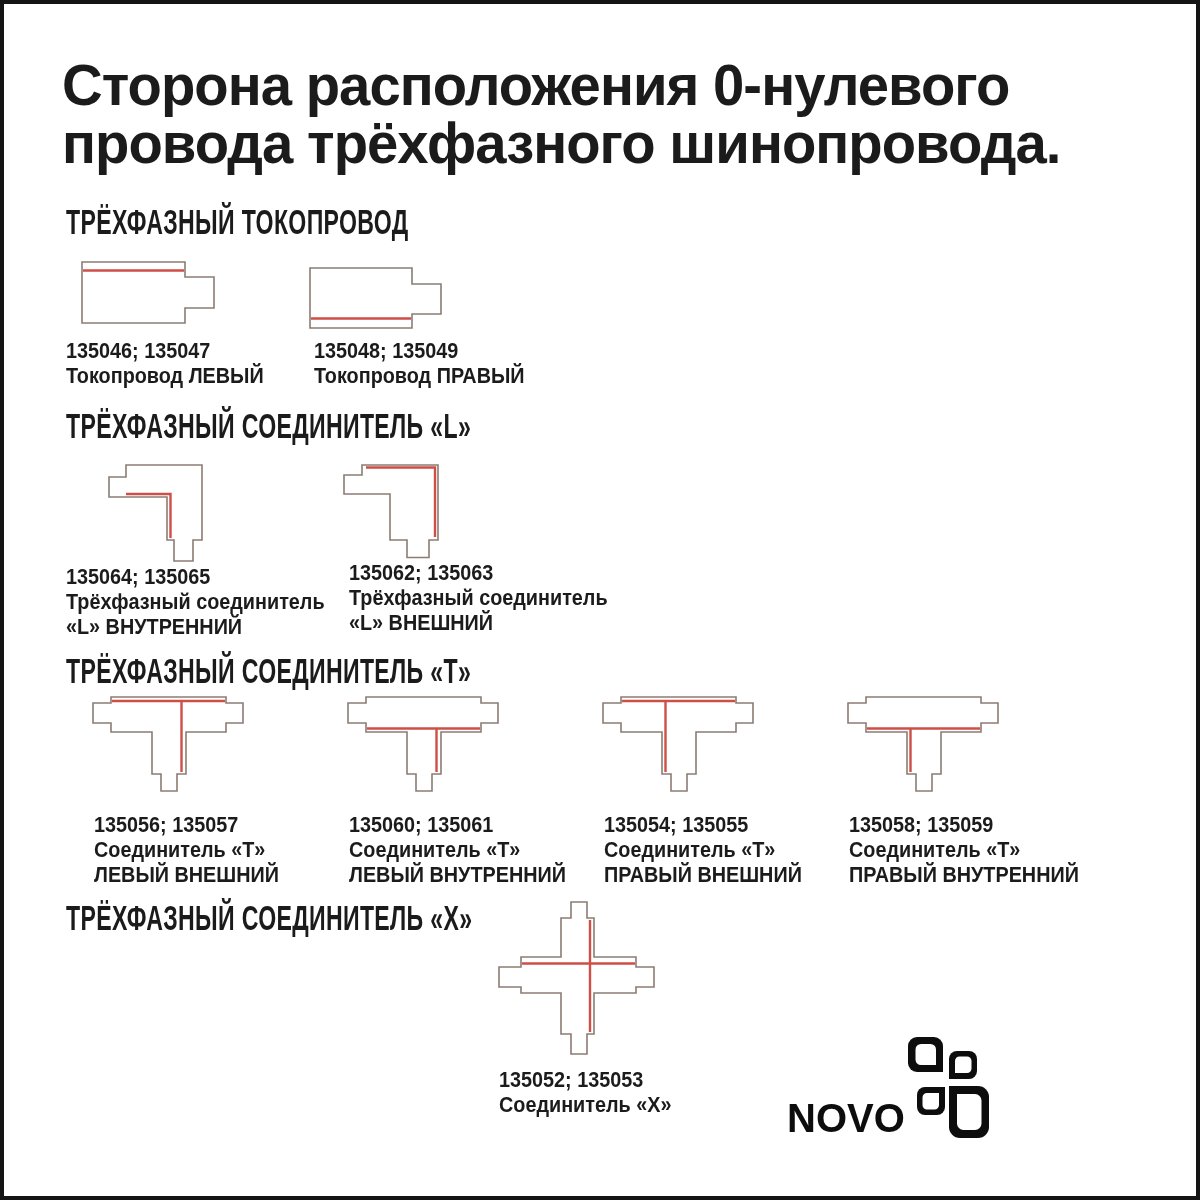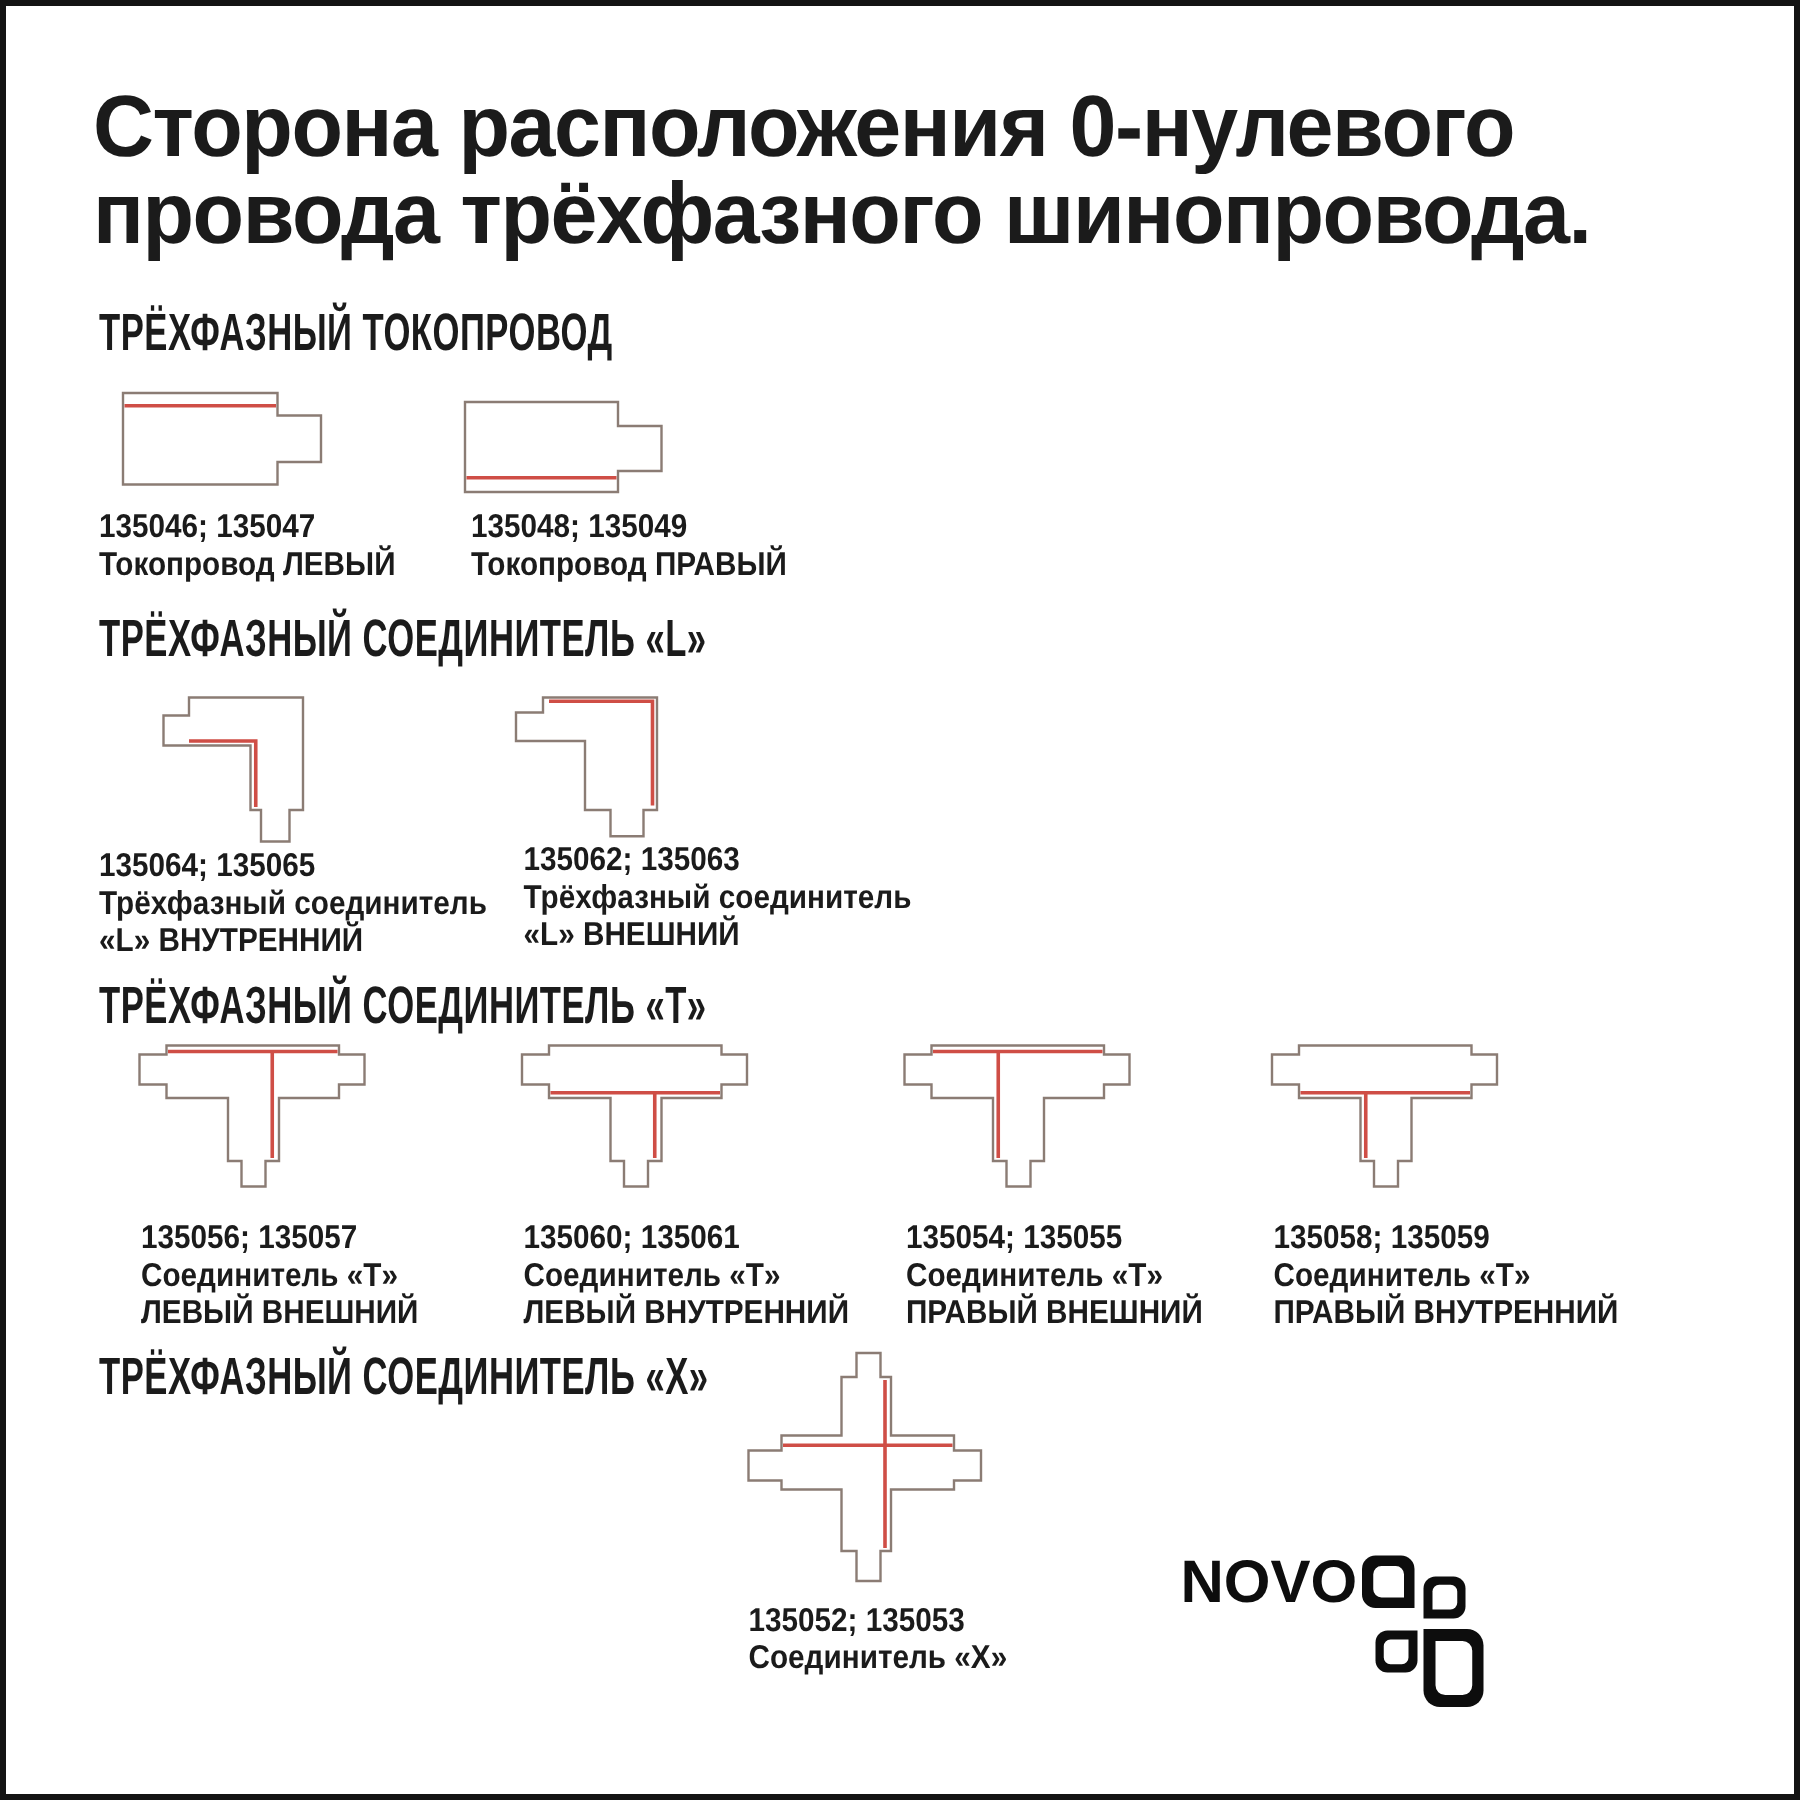--- a/index.html
+++ b/index.html
@@ -143,21 +143,21 @@
     <div>135058; 135059</div>
     <div>Соединитель «Т»</div>
     <div>ПРАВЫЙ ВНУТРЕННИЙ</div>
   </div>
 
   <div class="abs lbl" style="left:495px;top:1063px;">
     <div>135052; 135053</div>
     <div>Соединитель «X»</div>
   </div>
 
-  <div class="abs logo-text" style="left:783px;top:1031px;">NOVO</div>
+  <div class="abs logo-text" style="left:783px;top:1094px;">NOVO</div>
   <svg class="abs" style="left:901px;top:1032px;" width="88" height="106" viewBox="0 0 88 106">
     <path d="M38,36 L12,36 A9,9 0 0 1 3,27 L3,10 A9,9 0 0 1 12,1 L29,1 A9,9 0 0 1 38,10 Z" fill="#0d0d0d"></path>
     <path d="M31,29 L16,29 A5.5,5.5 0 0 1 10.5,23.5 L10.5,13.5 A5.5,5.5 0 0 1 16,8 L25.5,8 A5.5,5.5 0 0 1 31,13.5 Z" fill="#ffffff"></path>
     <path d="M44,43 L44,23 A8,8 0 0 1 52,15 L64,15 A8,8 0 0 1 72,23 L72,35 A8,8 0 0 1 64,43 Z" fill="#0d0d0d"></path>
     <path d="M50,37 L50,25 A4.5,4.5 0 0 1 54.5,20.5 L62,20.5 A4.5,4.5 0 0 1 66.5,25 L66.5,32.5 A4.5,4.5 0 0 1 62,37 Z" fill="#ffffff"></path>
     <path d="M40,51 L40,71 A8,8 0 0 1 32,79 L20,79 A8,8 0 0 1 12,71 L12,59 A8,8 0 0 1 20,51 Z" fill="#0d0d0d"></path>
     <path d="M34,57 L34,69 A4.5,4.5 0 0 1 29.5,73.5 L22,73.5 A4.5,4.5 0 0 1 17.5,69 L17.5,61.5 A4.5,4.5 0 0 1 22,57 Z" fill="#ffffff"></path>
     <path d="M44,50 L73,50 A11,11 0 0 1 84,61 L84,91 A11,11 0 0 1 73,102 L55,102 A11,11 0 0 1 44,91 Z" fill="#0d0d0d"></path>
     <path d="M52,58 L70,58 A6.5,6.5 0 0 1 76.5,64.5 L76.5,87.5 A6.5,6.5 0 0 1 70,94 L58.5,94 A6.5,6.5 0 0 1 52,87.5 Z" fill="#ffffff"></path>
   </svg>

